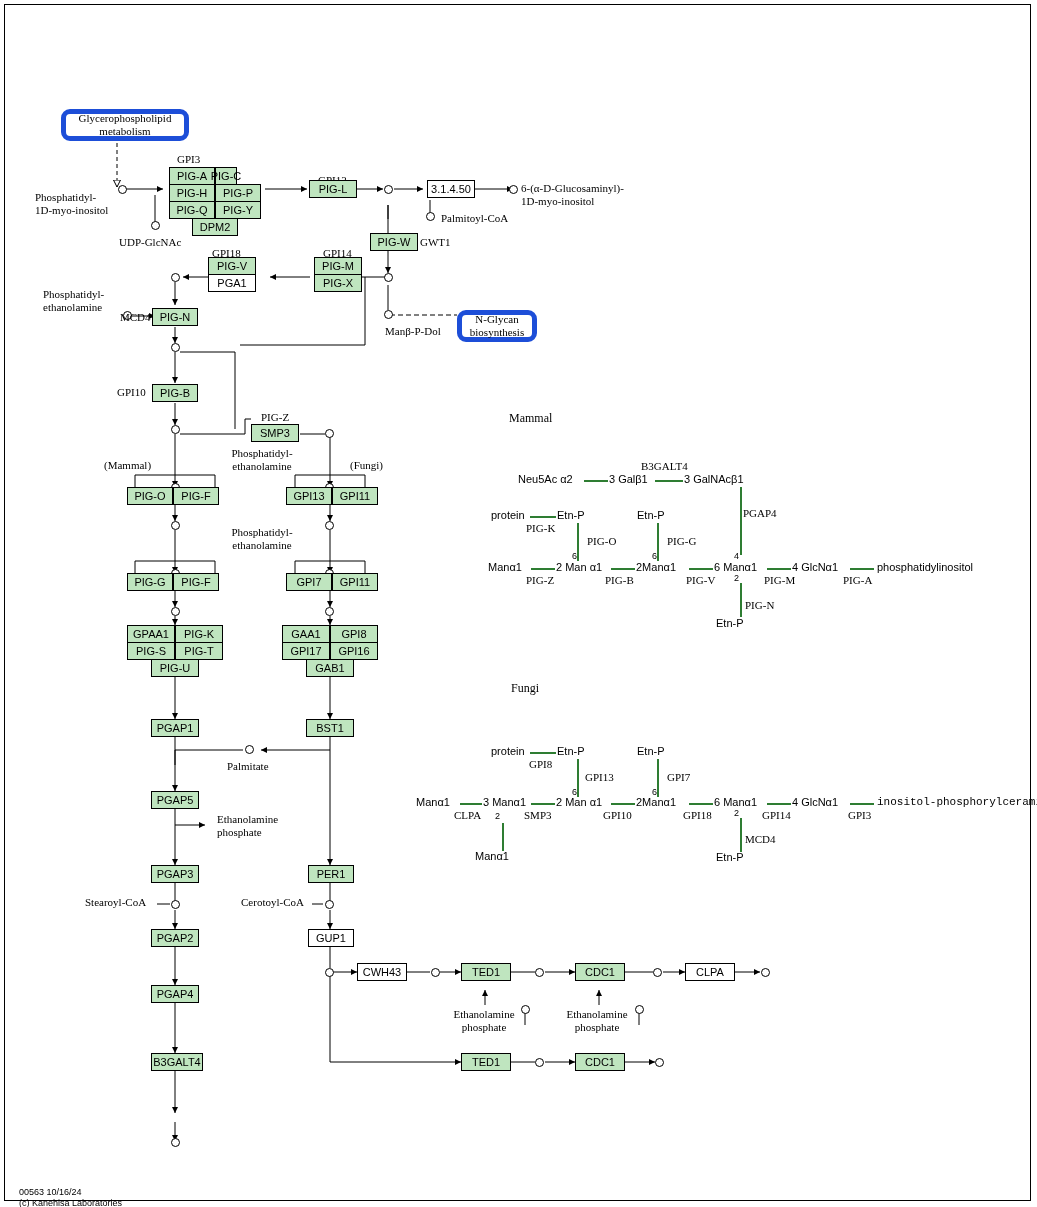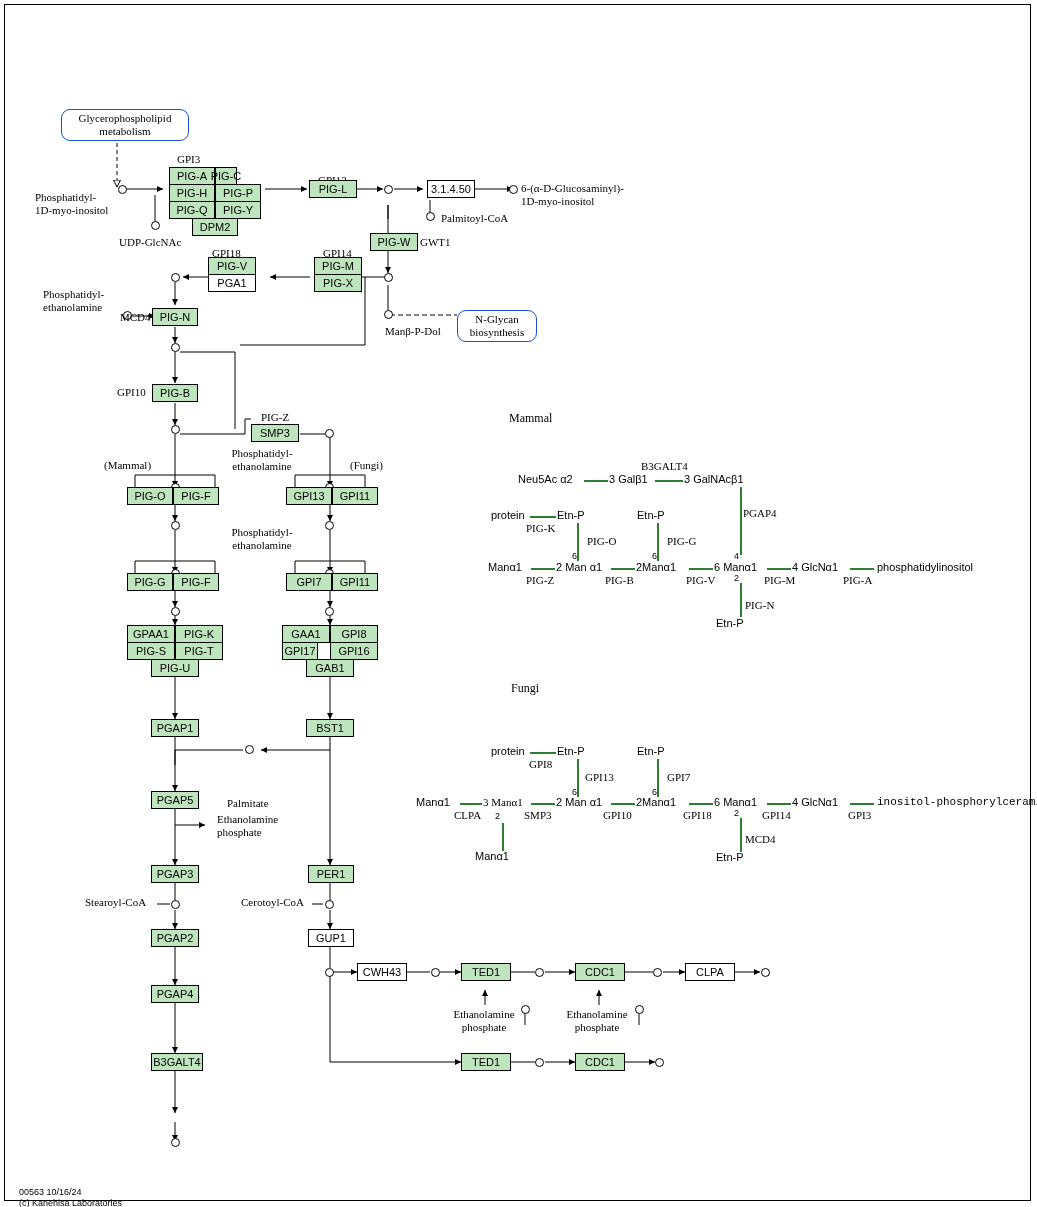--- a/index.html
+++ b/index.html
@@ -36,21 +36,21 @@
   }
   .rbox{
     position:absolute;height:18px;
     border:1px solid #000;background:#fff;
     font-family:"Liberation Sans", sans-serif;font-size:11px;
     display:flex;align-items:center;justify-content:center;
     box-sizing:border-box;white-space:nowrap;
   }
   .mapbox{
     position:absolute;
-    border:1px solid #1d4ed8;background:#fff;border-radius:9px;
+    border:5px solid #1d4ed8;background:#fff;border-radius:9px;
     font-family:"Liberation Serif", serif;font-size:11px;
     display:flex;align-items:center;justify-content:center;
     text-align:center;line-height:1.15;box-sizing:border-box;
   }
   .lbl{
     position:absolute;
     font-family:"Liberation Serif", serif;
     font-size:11px;line-height:1.15;white-space:nowrap;
   }
   .lbl.sans{font-family:"Liberation Sans", sans-serif;}
@@ -221,21 +221,21 @@
   <div class="node" style="left:166px;top:516px;"></div>
   <div class="node" style="left:166px;top:564px;"></div>
   <div class="node" style="left:166px;top:602px;"></div>
   <div class="node" style="left:320px;top:424px;"></div>
   <div class="node" style="left:320px;top:478px;"></div>
   <div class="node" style="left:320px;top:516px;"></div>
   <div class="node" style="left:320px;top:564px;"></div>
   <div class="node" style="left:320px;top:602px;"></div>
 
   <div class="node" style="left:240px;top:740px;"></div>
-  <div class="lbl" style="left:222px;top:755px;margin-top:37px;">Palmitate</div>
+  <div class="lbl" style="left:222px;top:755px;">Palmitate</div>
 
   <div class="lbl" style="left:212px;top:808px;">Ethanolamine<br>phosphate</div>
 
   <div class="lbl" style="left:80px;top:891px;">Stearoyl-CoA</div>
   <div class="node" style="left:166px;top:895px;"></div>
   <div class="lbl" style="left:236px;top:891px;">Cerotoyl-CoA</div>
   <div class="node" style="left:320px;top:895px;"></div>
 
   <div class="node" style="left:166px;top:1133px;"></div>
 
@@ -296,21 +296,21 @@
   <div class="gene" style="left:327px;top:568px;width:46px;">GPI11</div>
 
   <div class="gene" style="left:122px;top:620px;width:48px;">GPAA1</div>
   <div class="gene" style="left:170px;top:620px;width:48px;">PIG-K</div>
   <div class="gene" style="left:122px;top:637px;width:48px;">PIG-S</div>
   <div class="gene" style="left:170px;top:637px;width:48px;">PIG-T</div>
   <div class="gene" style="left:146px;top:654px;width:48px;">PIG-U</div>
 
   <div class="gene" style="left:277px;top:620px;width:48px;">GAA1</div>
   <div class="gene" style="left:325px;top:620px;width:48px;">GPI8</div>
-  <div class="gene" style="left:277px;top:637px;width:36px;">GPI17</div>
+  <div class="gene" style="left:277px;top:637px;width:48px;">GPI17</div>
   <div class="gene" style="left:325px;top:637px;width:48px;">GPI16</div>
   <div class="gene" style="left:301px;top:654px;width:48px;">GAB1</div>
 
   <div class="gene" style="left:146px;top:714px;width:48px;">PGAP1</div>
   <div class="gene" style="left:301px;top:714px;width:48px;">BST1</div>
 
   <div class="gene" style="left:146px;top:786px;width:48px;">PGAP5</div>
   <div class="gene" style="left:146px;top:860px;width:48px;">PGAP3</div>
   <div class="gene" style="left:303px;top:860px;width:46px;">PER1</div>
 
@@ -384,21 +384,21 @@
   <div class="lbl sans" style="left:632px;top:740px;">Etn-P</div>
   <div class="vl" style="left:572px;top:754px;height:38px;background:#2e7d32;width:2px;"></div>
   <div class="vl" style="left:652px;top:754px;height:38px;background:#2e7d32;width:2px;"></div>
   <div class="lbl" style="left:580px;top:766px;">GPI13</div>
   <div class="lbl" style="left:662px;top:766px;">GPI7</div>
   <div class="lbl sans" style="left:567px;top:782px;font-size:9px;">6</div>
   <div class="lbl sans" style="left:647px;top:782px;font-size:9px;">6</div>
 
   <div class="lbl sans" style="left:411px;top:791px;">Manα1</div>
   <div class="glyco" style="left:455px;top:798px;width:22px;"></div>
-  <div class="lbl sans" style="left:478px;top:791px;font-family:Liberation Serif, serif;">3 Manα1</div>
+  <div class="lbl sans" style="left:478px;top:791px;">3 Manα1</div>
   <div class="glyco" style="left:526px;top:798px;width:24px;"></div>
   <div class="lbl sans" style="left:551px;top:791px;">2 Man α1</div>
   <div class="glyco" style="left:606px;top:798px;width:24px;"></div>
   <div class="lbl sans" style="left:631px;top:791px;">2Manα1</div>
   <div class="glyco" style="left:684px;top:798px;width:24px;"></div>
   <div class="lbl sans" style="left:709px;top:791px;">6 Manα1</div>
   <div class="glyco" style="left:762px;top:798px;width:24px;"></div>
   <div class="lbl sans" style="left:787px;top:791px;">4 GlcNα1</div>
   <div class="glyco" style="left:845px;top:798px;width:24px;"></div>
   <div class="lbl sans" style="left:872px;top:791px;font-family:Liberation Mono, monospace;">inositol-phosphorylceramide</div>

